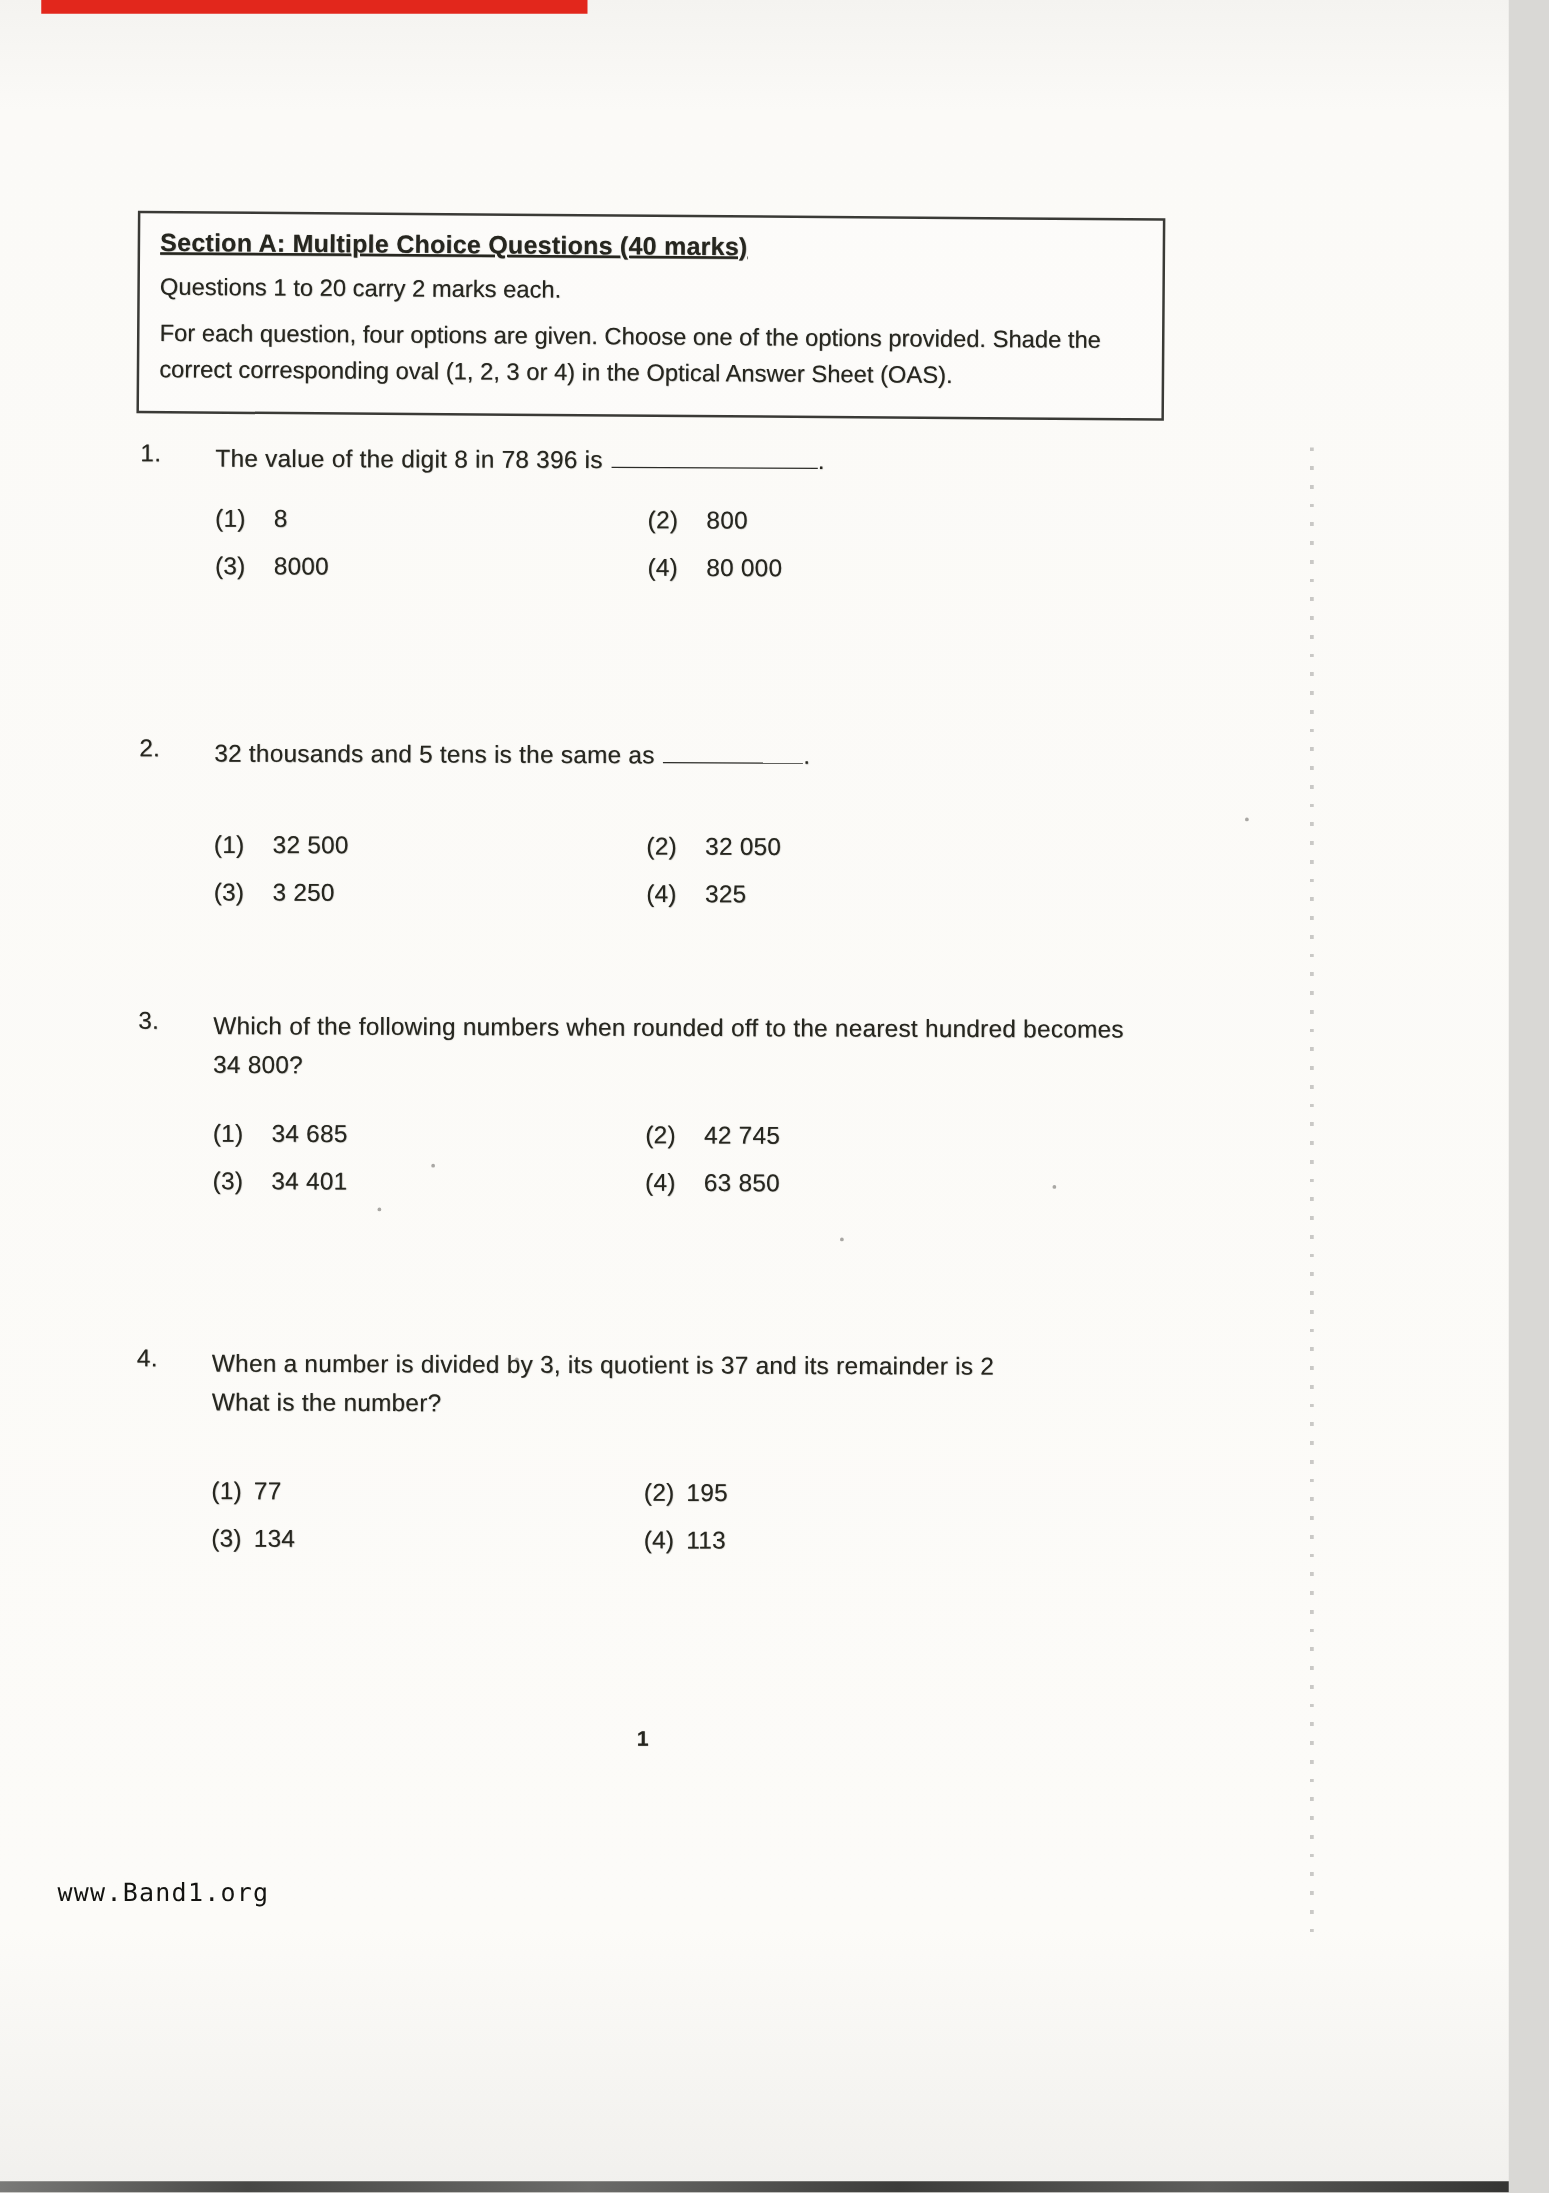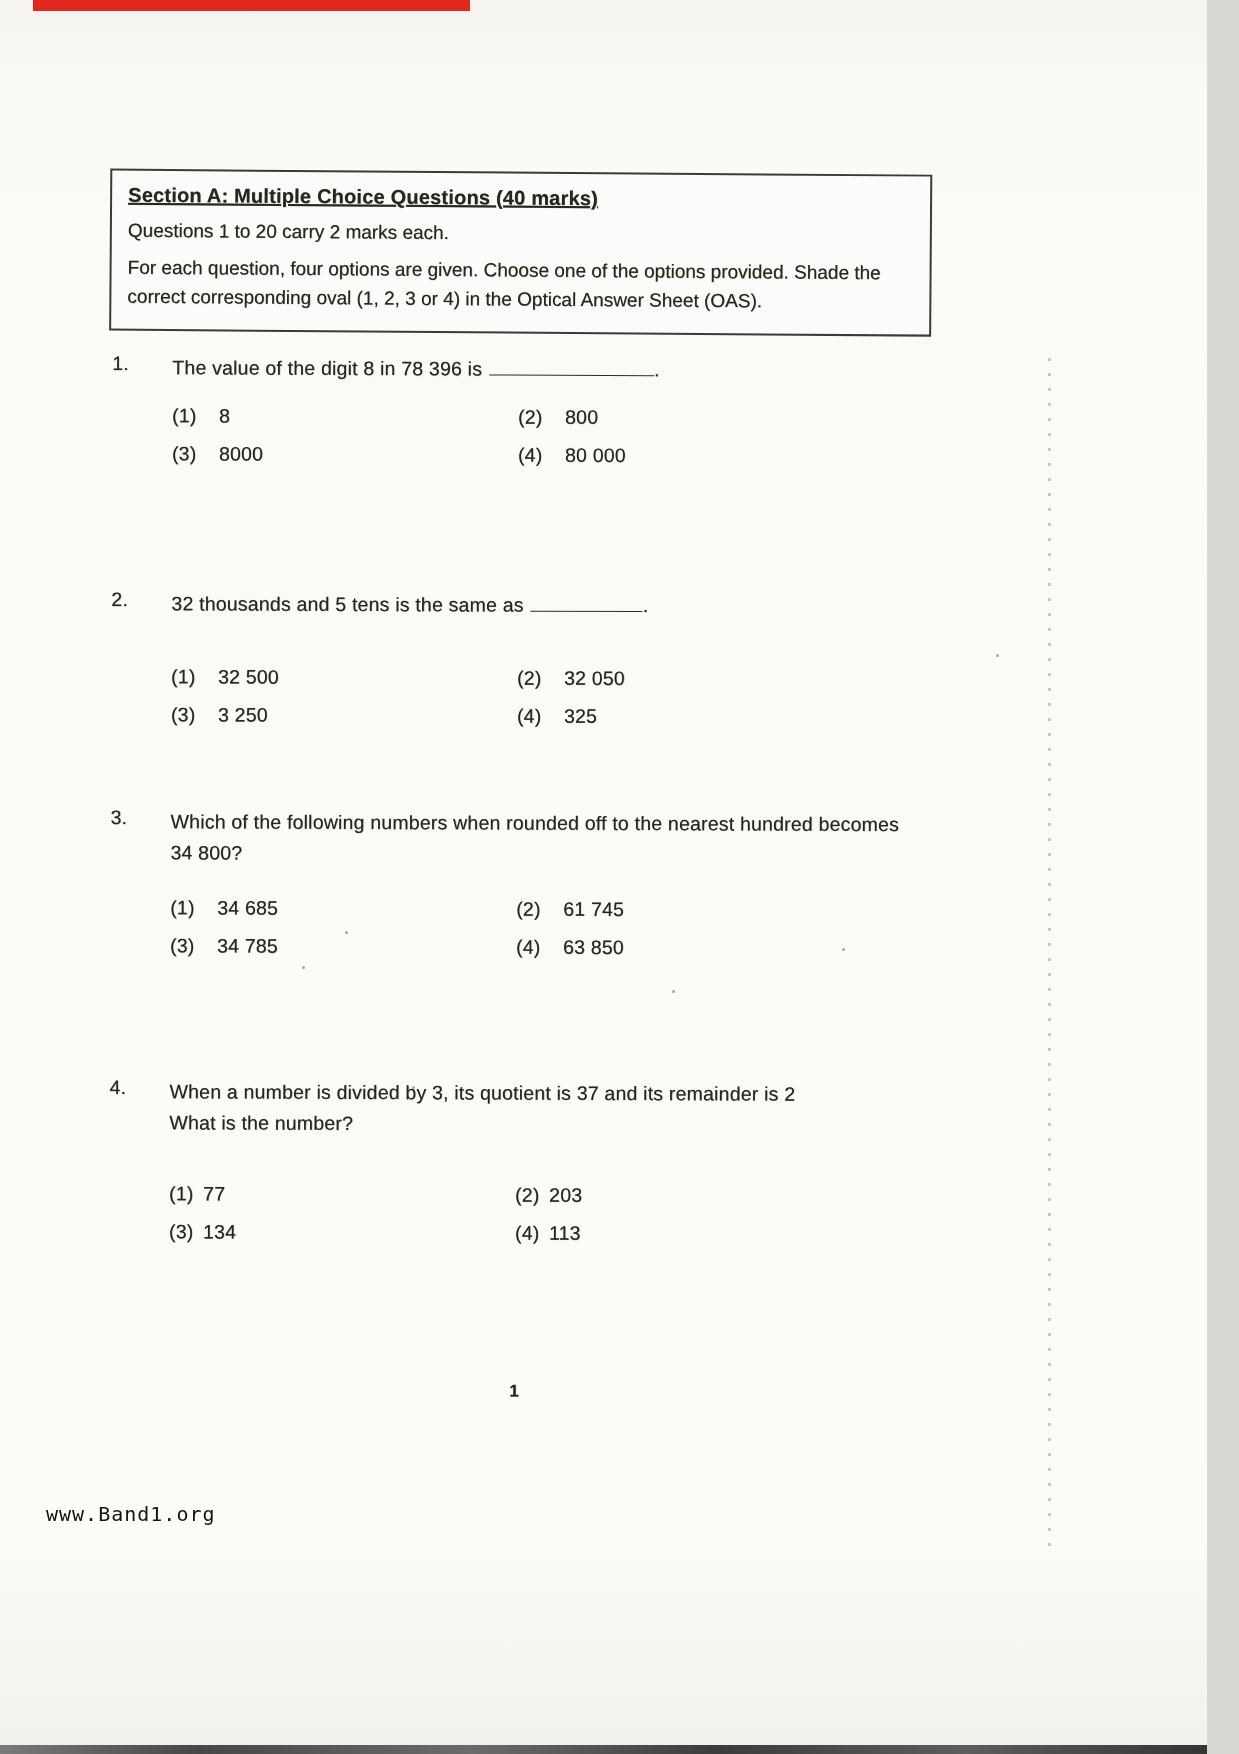--- a/index.html
+++ b/index.html
@@ -140,25 +140,25 @@
       <div class="q-body">
         <div class="q-line">Which of the following numbers when rounded off to the nearest hundred becomes</div>
         <div class="q-line">34 800?</div>
         <div class="options">
           <div class="opt">
               <span class="opt-label">(1)</span>
               <span class="opt-val">34 685</span>
             </div>
           <div class="opt">
               <span class="opt-label">(2)</span>
-              <span class="opt-val">61 745</span>
-            </div>
-          <div class="opt">
-              <span class="opt-label">(3)</span>
-              <span class="opt-val">34 785</span>
+              <span class="opt-val">42 745</span>
+            </div>
+          <div class="opt">
+              <span class="opt-label">(3)</span>
+              <span class="opt-val">34 401</span>
             </div>
           <div class="opt">
               <span class="opt-label">(4)</span>
               <span class="opt-val">63 850</span>
             </div>
         </div>
       </div>
     </div>
 
     <div class="question q4 txt">
@@ -166,21 +166,21 @@
       <div class="q-body">
         <div class="q-line">When a number is divided by 3, its quotient is 37 and its remainder is 2</div>
         <div class="q-line">What is the number?</div>
         <div class="options">
           <div class="opt">
               <span class="opt-label">(1)</span>
               <span class="opt-val">77</span>
             </div>
           <div class="opt">
               <span class="opt-label">(2)</span>
-              <span class="opt-val">203</span>
+              <span class="opt-val">195</span>
             </div>
           <div class="opt">
               <span class="opt-label">(3)</span>
               <span class="opt-val">134</span>
             </div>
           <div class="opt">
               <span class="opt-label">(4)</span>
               <span class="opt-val">113</span>
             </div>
         </div>

